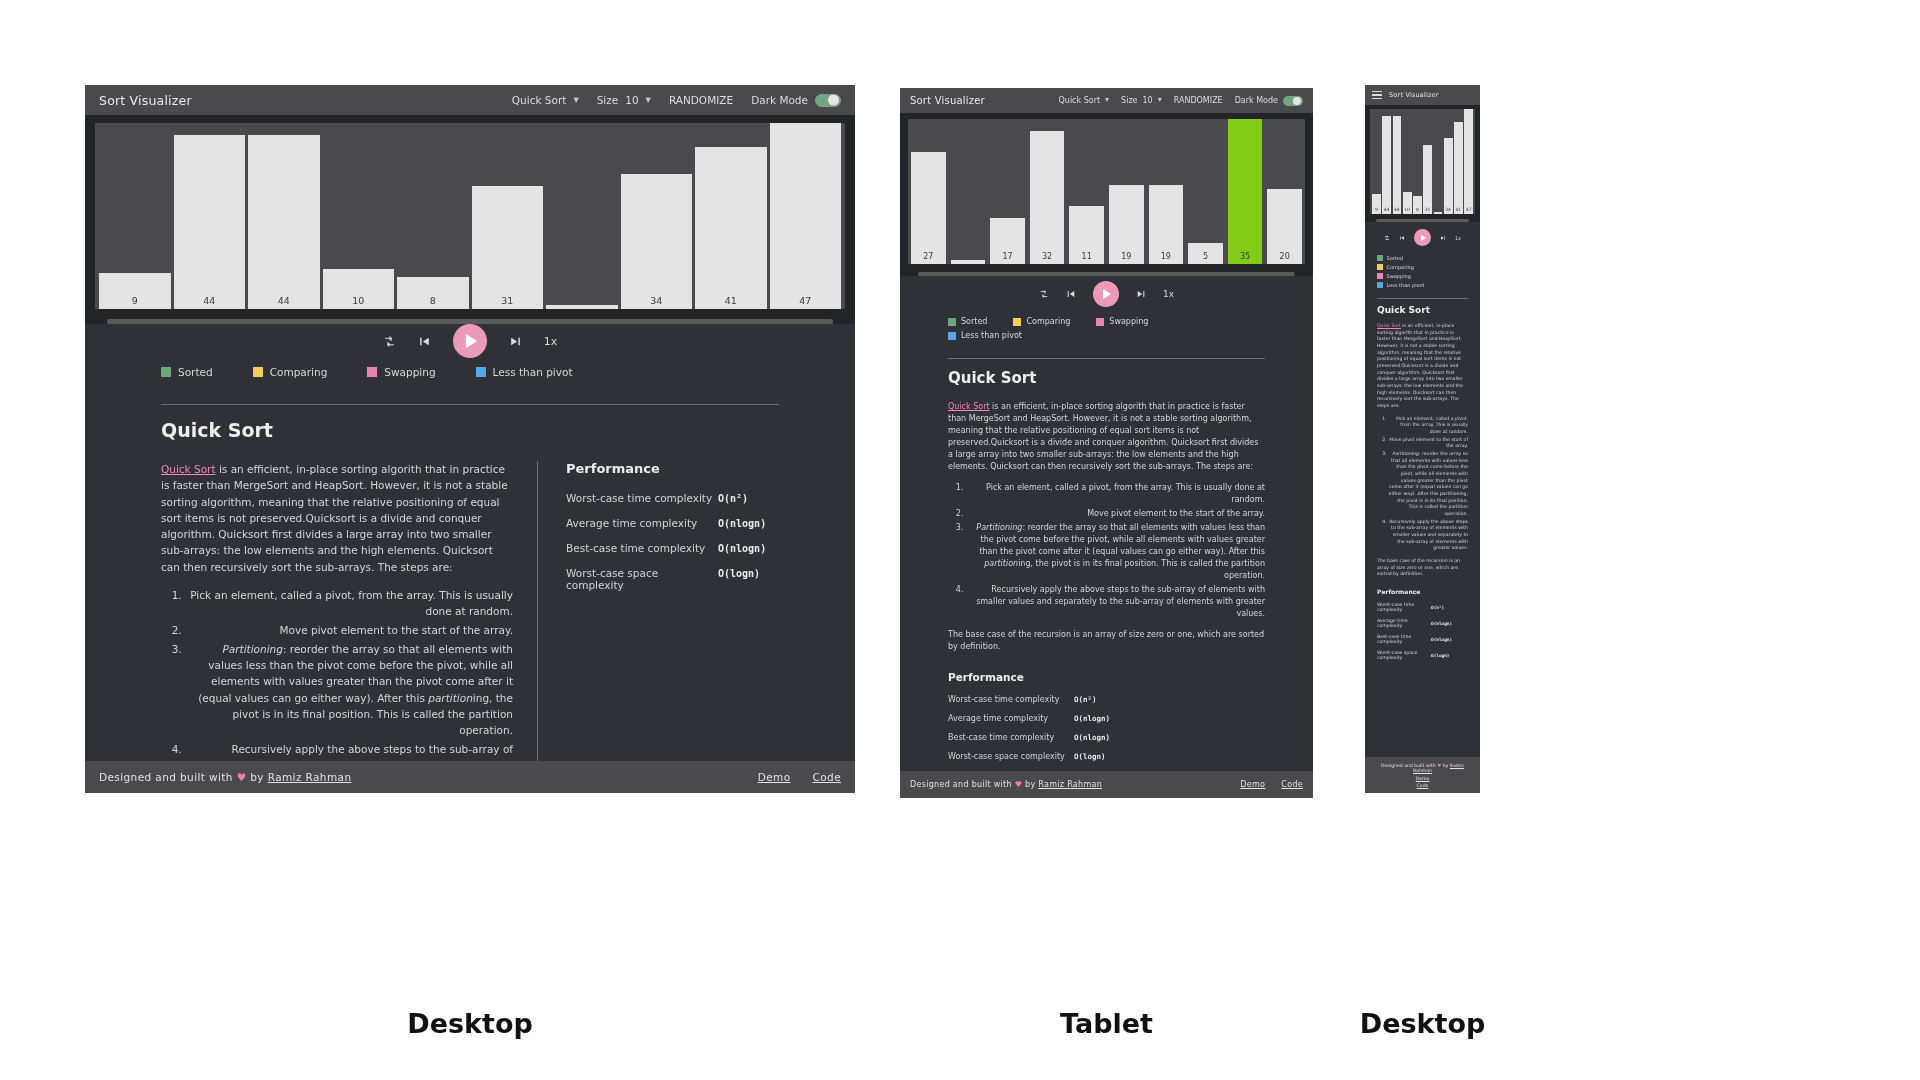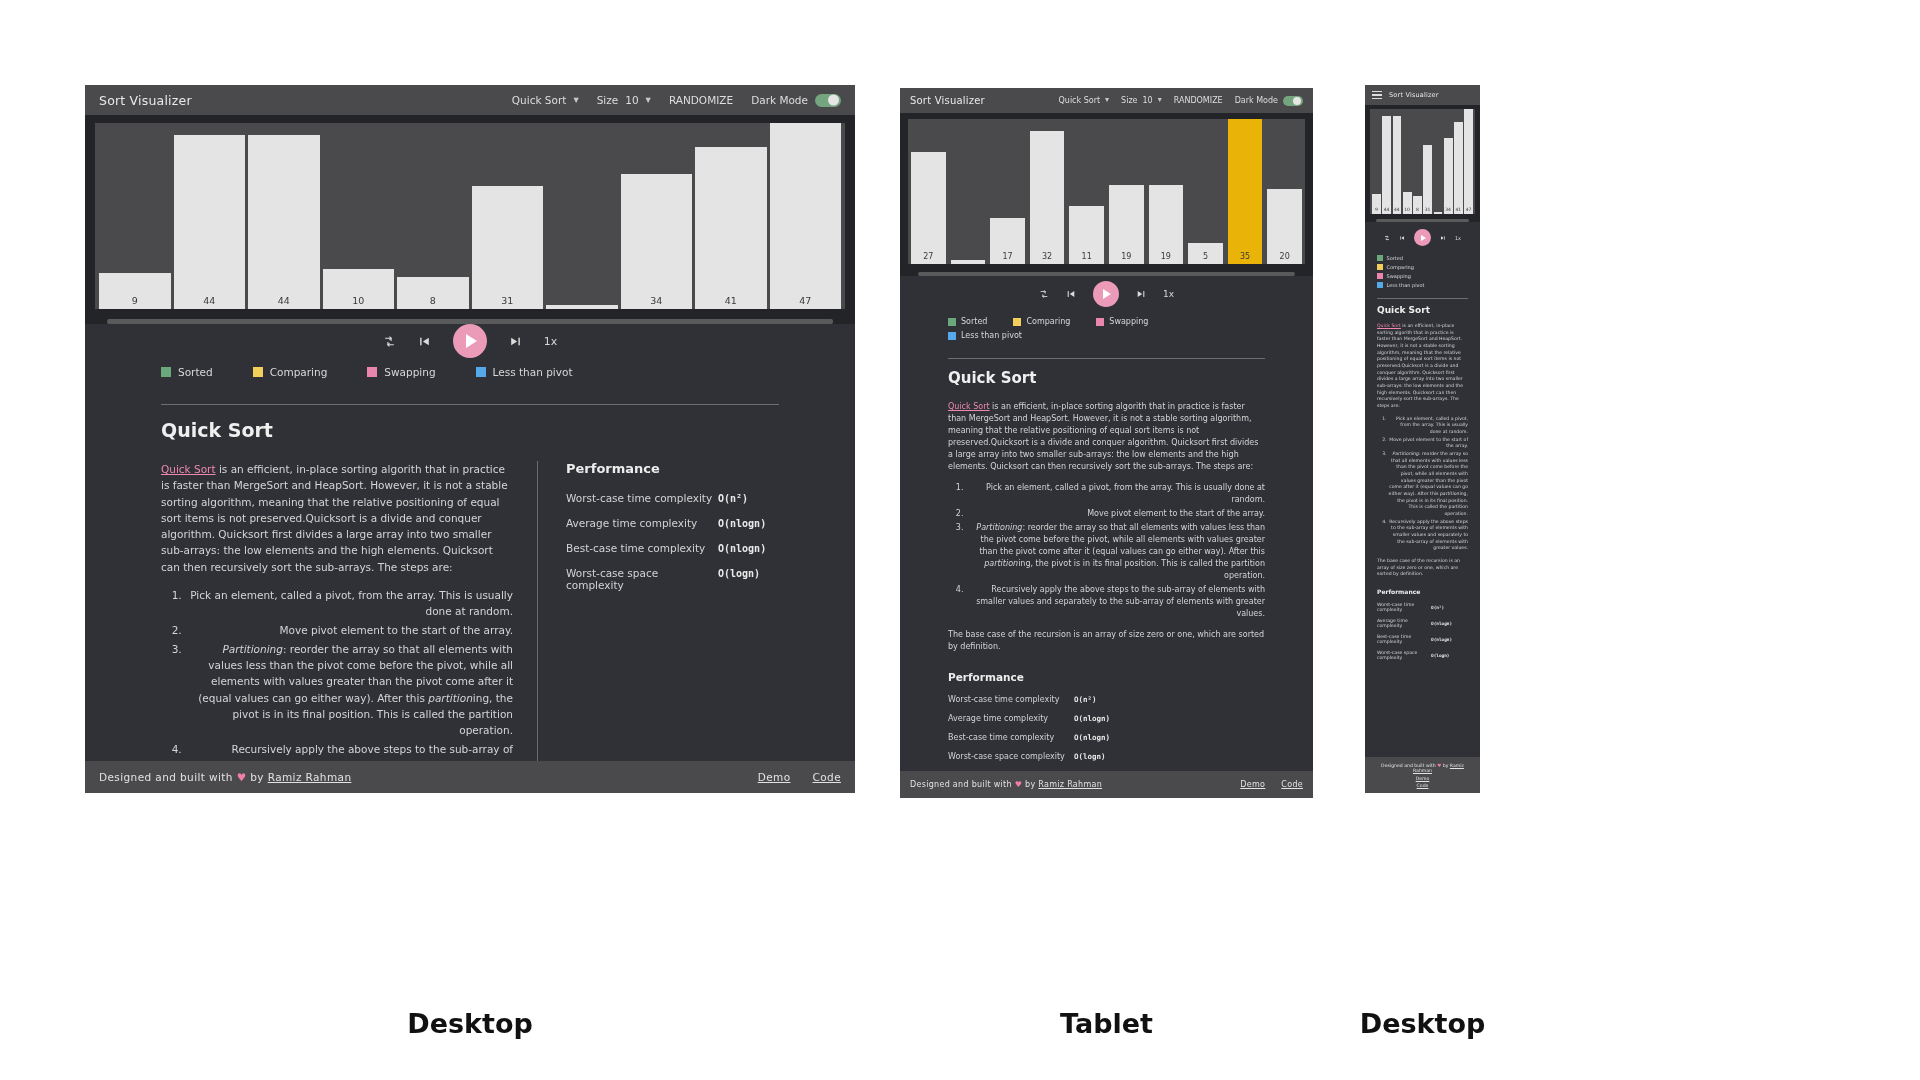--- a/index.html
+++ b/index.html
@@ -361,21 +361,21 @@
             </div>
             <div class="bar" style="flex: 1 1 0px; background: rgb(228, 228, 228); height: 54.2857%;">
               <span class="lbl">19</span>
             </div>
             <div class="bar" style="flex: 1 1 0px; background: rgb(228, 228, 228); height: 54.2857%;">
               <span class="lbl">19</span>
             </div>
             <div class="bar" style="flex: 1 1 0px; background: rgb(228, 228, 228); height: 14.2857%;">
               <span class="lbl">5</span>
             </div>
-            <div class="bar" style="flex: 1 1 0px; background: #eab308; height: 100%;">
+            <div class="bar" style="flex: 1 1 0px; background: #84cc16; height: 100%;">
               <span class="lbl">35</span>
             </div>
             <div class="bar" style="flex: 1 1 0px; background: rgb(228, 228, 228); height: 51.4286%;">
               <span class="lbl">20</span>
             </div>
           </div>
         <div class="track"></div>
       </div>
 
       <div class="controls">

